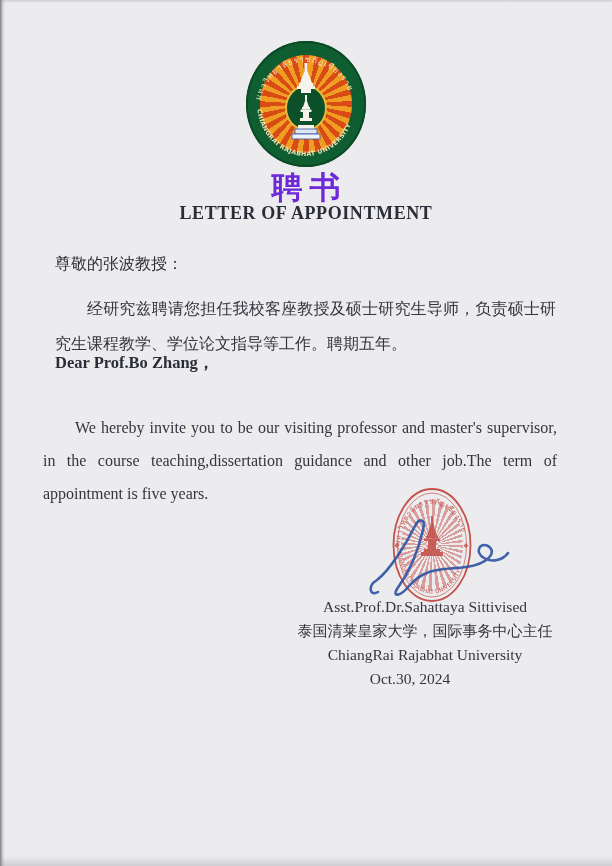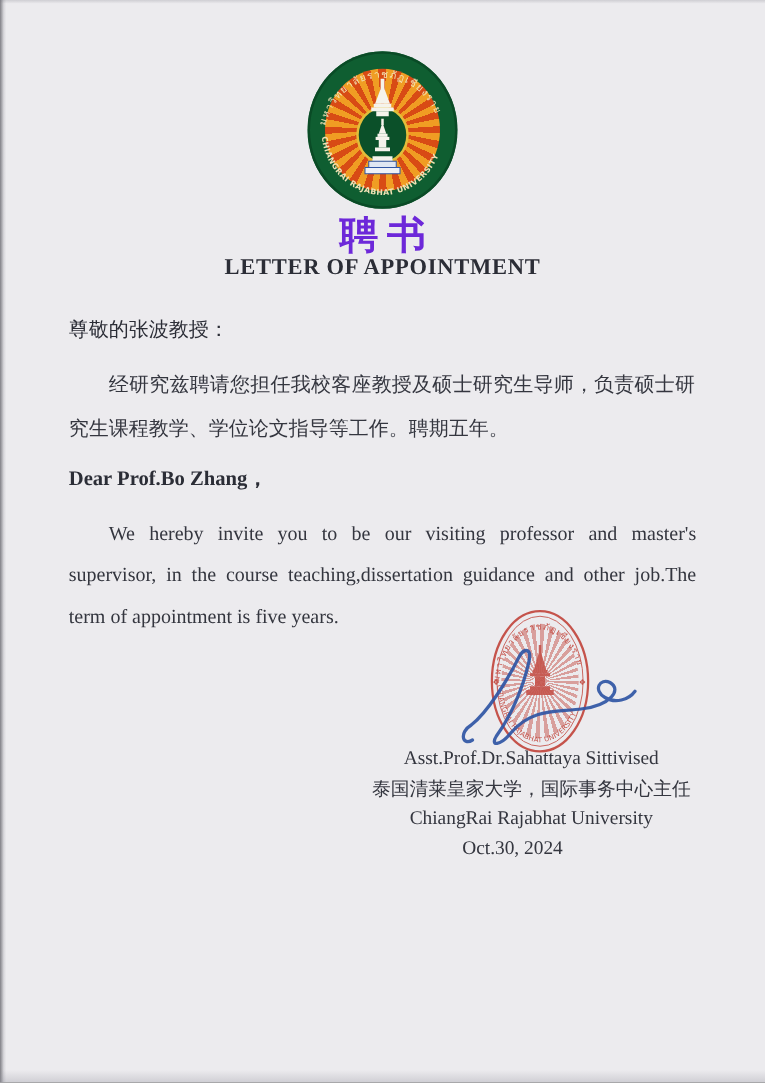--- a/index.html
+++ b/index.html
@@ -36,22 +36,22 @@
   .title-cn{position:absolute;top:167px;left:0;right:0;text-align:center;
     font-size:31px;font-weight:bold;letter-spacing:7px;color:#6d28d9;text-indent:7px;}
   .title-en{position:absolute;top:203px;left:0;right:0;text-align:center;
     font-size:18px;font-weight:bold;letter-spacing:.6px;color:#2b2d36;}
 
   
   .sal-cn{position:absolute;top:254px;left:55px;font-size:16px;font-weight:normal;
     color:#2b2d36;font-family:"DejaVu Sans","Liberation Sans",sans-serif;}
   .body-cn{position:absolute;top:291px;left:55px;right:56px;margin:0;
     font-size:16px;line-height:35px;text-indent:2em;text-align:justify;color:#34363f;}
-  .sal-en{position:absolute;top:372px;left:55px;font-size:16.5px;font-weight:bold;color:#2b2d36;}
-  .body-en{position:absolute;top:411px;left:55px;right:55px;margin:0;
+  .sal-en{position:absolute;top:352px;left:55px;font-size:16.5px;font-weight:bold;color:#2b2d36;}
+  .body-en{position:absolute;top:411px;left:43px;right:55px;margin:0;
     font-size:16px;line-height:33px;text-indent:2em;text-align:justify;color:#34363f;}
 
   
   .stamp{position:absolute;left:391px;top:486px;width:82px;height:118px;}
   .stamp-rays{position:absolute;left:10px;top:13px;width:62px;height:92px;border-radius:50%;
     background:repeating-conic-gradient(rgba(197,83,75,.50) 0deg 5deg,rgba(197,83,75,0) 5deg 10deg);}
   .stamp-svg{position:absolute;inset:0;overflow:visible;}
   .stamp-svg text{font-family:"DejaVu Sans","Liberation Sans",sans-serif;}
   .sig-svg{position:absolute;left:362px;top:512px;width:152px;height:92px;overflow:visible;}
 

